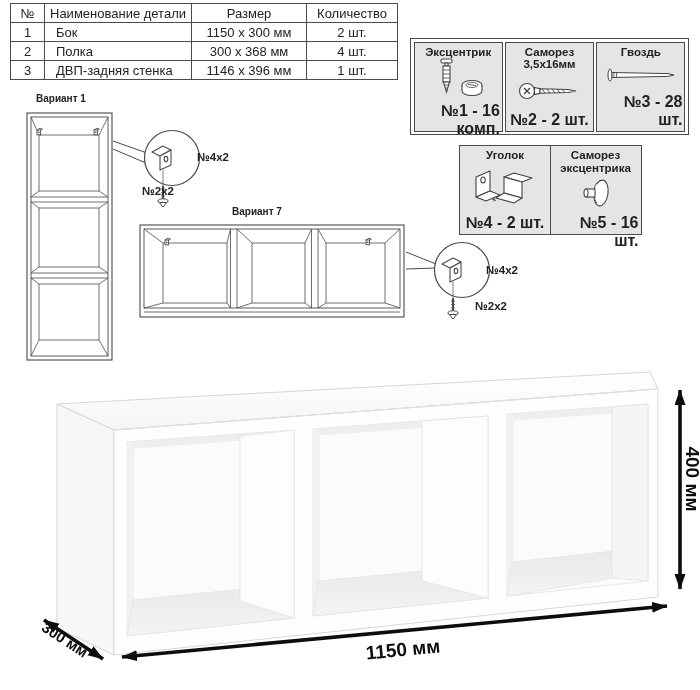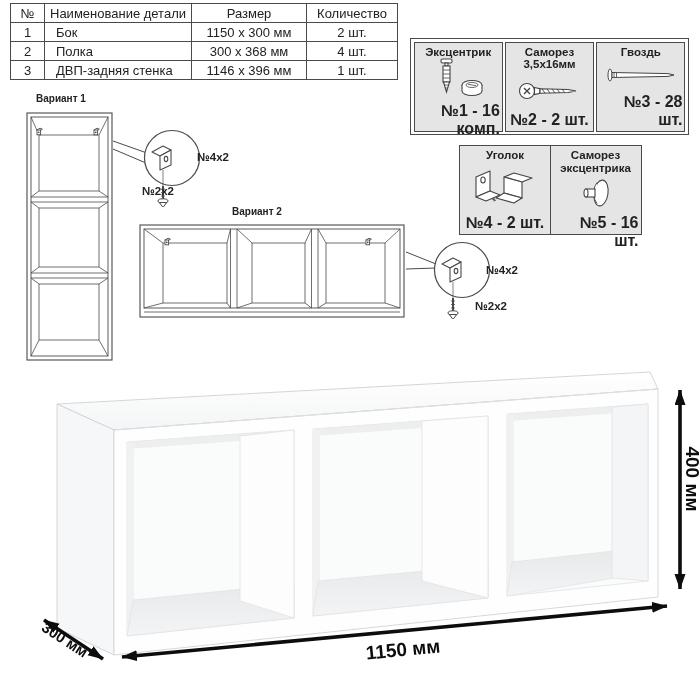--- a/index.html
+++ b/index.html
@@ -288,21 +288,21 @@
           <rect x="18" y="15" width="9" height="8"></rect>
           <ellipse cx="18" cy="19" rx="2" ry="4"></ellipse>
         </g>
       </svg>
         </div>
       <div class="hw-count">№5 - 16 шт.</div>
     </div>
   </div>
 
   <div class="lbl variant-title" id="variant1-title">Вариант 1</div>
-  <div class="lbl variant-title" id="variant2-title">Вариант 2</div>
+  <div class="lbl variant-title" id="variant2-title">Вариант 7</div>
   <div class="lbl callout-lbl" id="c1-bracket-lbl">№4х2</div>
   <div class="lbl callout-lbl" id="c1-screw-lbl">№2х2</div>
   <div class="lbl callout-lbl" id="c2-bracket-lbl">№4х2</div>
   <div class="lbl callout-lbl" id="c2-screw-lbl">№2х2</div>
   <div class="lbl dim-lbl" id="dim-width-label">1150 мм</div>
   <div class="lbl dim-lbl" id="dim-height-label">400 мм</div>
   <div class="lbl dim-lbl" id="dim-depth-label">300 мм</div>
 
 </div>
 

